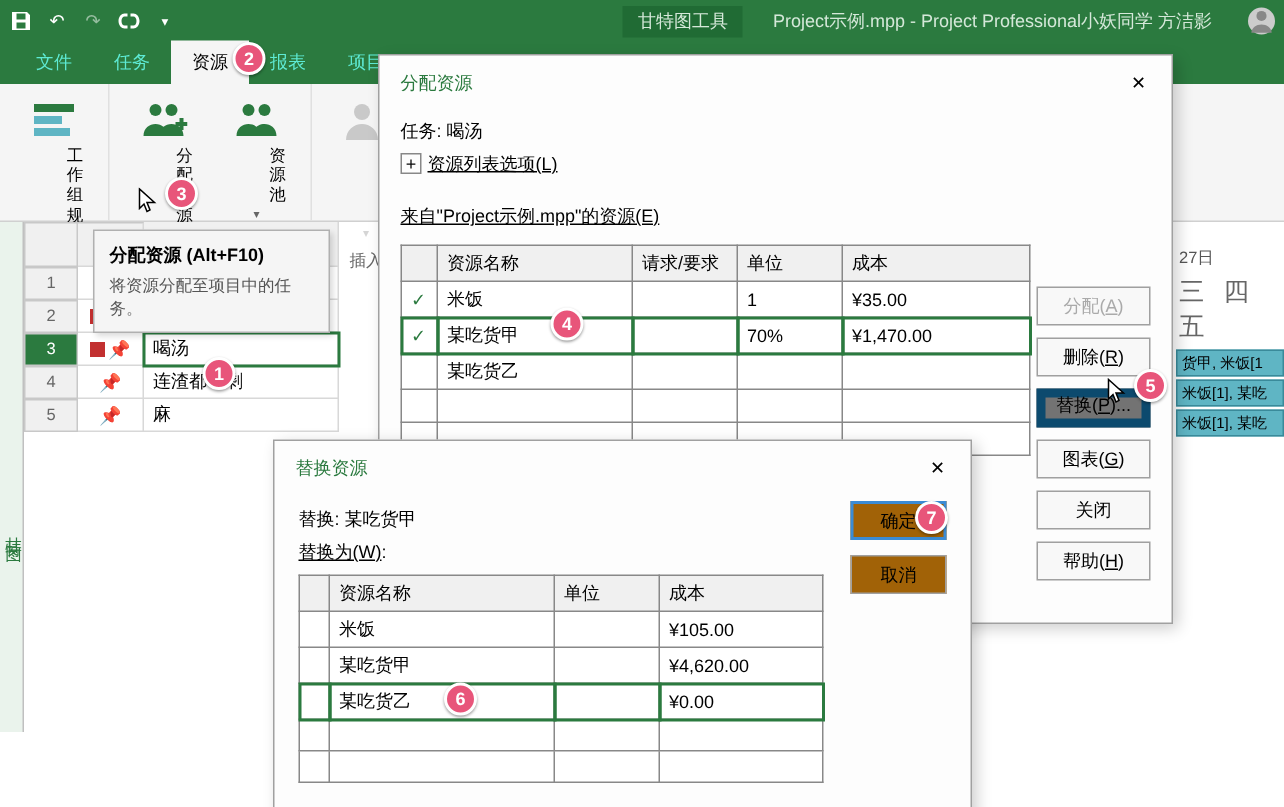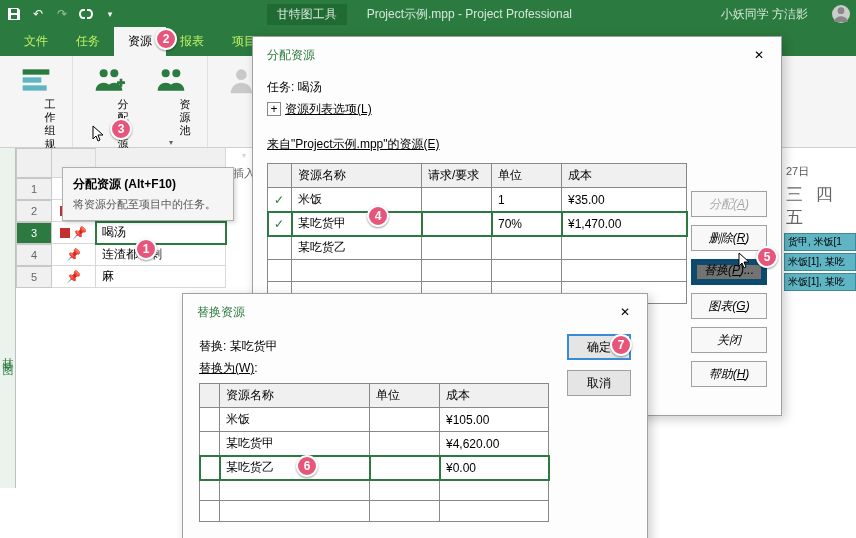--- a/index.html
+++ b/index.html
@@ -2,43 +2,43 @@
 <html><head>
 <meta charset="utf-8">
 <style>
 * { box-sizing: border-box; margin: 0; padding: 0; font-family: "Microsoft YaHei", "Segoe UI", sans-serif; font-size: 12px; }
 body { background: #fff; width: 856px; height: 538px; position: relative; overflow: hidden; }
 
 
 .titlebar { height: 28px; background: #2b7a3f; display: flex; align-items: center; color: #fff; padding: 0 6px; }
 .qat { display: flex; align-items: center; gap: 8px; }
 .qat-icon { width: 16px; height: 16px; display: flex; align-items: center; justify-content: center; color: #fff; }
-.title-center { flex: 1; display: flex; justify-content: center; align-items: center; gap: 20px; }
+.title-center { flex: 1; display: flex; justify-content: flex-end; align-items: center; gap: 20px; }
 .title-tool { background: #206b34; padding: 2px 10px; color: #d5e8d9; }
 .title-text { color: #d5e8d9; }
 .title-right { display: flex; align-items: center; gap: 24px; color: #d5e8d9; }
 .avatar { width: 18px; height: 18px; border-radius: 50%; background: #ccc; display: flex; align-items: center; justify-content: center; }
 
 
 .menubar { height: 28px; background: #2b7a3f; display: flex; align-items: flex-end; padding-left: 10px; }
-.menu-tab { padding: 6px 14px; color: #bef264; cursor: pointer; position: relative; }
+.menu-tab { padding: 6px 14px; color: #5eead4; cursor: pointer; position: relative; }
 .menu-tab.active { background: #f5f5f5; color: #000000; }
 
 
 .ribbon { height: 92px; background: #f5f5f5; border-bottom: 1px solid #d0d0d0; display: flex; }
 .ribbon-group { border-right: 1px solid #e0e0e0; padding: 4px 8px 2px; display: flex; flex-direction: column; align-items: center; justify-content: space-between; }
 .ribbon-btns { display: flex; gap: 6px; }
 .ribbon-btn { display: flex; flex-direction: column; align-items: center; padding: 4px 6px; cursor: pointer; width: 56px; }
 .ribbon-btn.disabled { opacity: 0.4; cursor: default; }
 .ribbon-icon { width: 32px; height: 32px; display: flex; align-items: center; justify-content: center; font-size: 20px; color: #2b7a3f; }
 .ribbon-label { font-size: 11px; text-align: center; line-height: 1.2; margin-top: 2px; margin-left: 28px; }
 .ribbon-group-label { font-size: 11px; color: #666; margin-top: 2px; }
 
 
-.tooltip { position: absolute; left: 62px; top: 167px; background: #f5f5f5; border: 1px solid #b0b0b0; padding: 8px 10px; width: 172px; box-shadow: 2px 2px 4px rgba(0,0,0,0.15); z-index: 5; }
+.tooltip { position: absolute; left: 62px; top: 153px; background: #f5f5f5; border: 1px solid #b0b0b0; padding: 8px 10px; width: 158px; box-shadow: 2px 2px 4px rgba(0,0,0,0.15); z-index: 5; }
 .tooltip-title { font-weight: bold; margin-bottom: 4px; }
 .tooltip-body { font-size: 11px; color: #555; }
 
 
 .task-grid { position: absolute; left: 0; top: 148px; display: flex; }
 .task-label-col { width: 16px; height: 340px; background: #eaf3ec; border-right: 1px solid #c0c0c0; writing-mode: vertical-rl; text-orientation: upright; display: flex; align-items: center; justify-content: flex-start; padding-top: 200px; font-size: 11px; color: #2b7a3f; letter-spacing: 4px; }
 .row-headers { }
 .row-header { width: 36px; height: 22px; background: #f0f0f0; border: 1px solid #c8c8c8; display: flex; align-items: center; justify-content: center; font-size: 11px; color: #666; }
 .row-header.selected { background: #2b7a3f; color: #fff; }
 .ind-col { }
@@ -58,33 +58,33 @@
 .dlg-body { padding: 4px 14px; }
 .dlg-row { margin: 5px 0; }
 .expand-btn { display: inline-block; width: 14px; height: 14px; border: 1px solid #888; text-align: center; line-height: 12px; margin-right: 4px; cursor: pointer; }
 .res-table { margin-top: 10px; }
 .res-table table { border-collapse: collapse; width: 420px; }
 .res-table th, .res-table td { border: 1px solid #888; padding: 3px 6px; text-align: left; background: #fff; height: 22px; }
 .res-table th { background: #f0f0f0; font-weight: normal; height: 24px; }
 .check-cell { width: 24px; text-align: center; color: #2b7a3f; }
 .selected-row td { outline: 2px solid #2b7a3f; outline-offset: -1px; }
 .dlg-buttons { position: absolute; right: 14px; top: 154px; display: flex; flex-direction: column; gap: 8px; }
-.dlg-btn { width: 76px; height: 26px; background: #f8f8f8; border: 1px solid #a0a0a0; cursor: pointer; display: flex; align-items: center; justify-content: center; font-style: italic; }
+.dlg-btn { width: 76px; height: 26px; background: #f8f8f8; border: 1px solid #a0a0a0; cursor: pointer; display: flex; align-items: center; justify-content: center; }
 .dlg-btn.disabled { color: #aaa; }
 .dlg-btn.hover { border: 6px solid #0c4a6e; background: #737373; align-items: flex-end; }
 
 
 .dialog2 { position: absolute; left: 182px; top: 293px; width: 466px; height: 260px; background: #fdfdfd; border: 1px solid #a0a0a0; box-shadow: 3px 3px 10px rgba(0,0,0,0.2); z-index: 20; }
 .dialog2 .dlg-body { padding: 6px 16px; }
 .repl-table { margin-top: 6px; }
 .repl-table table { border-collapse: collapse; width: 350px; }
 .repl-table th, .repl-table td { border: 1px solid #888; padding: 3px 6px; text-align: left; background: #fff; height: 21px; }
 .repl-table th { background: #f0f0f0; font-weight: normal; }
 .repl-buttons { position: absolute; right: 16px; top: 40px; display: flex; flex-direction: column; gap: 10px; }
-.repl-btn { width: 64px; height: 26px; background: #e5e5e5; border: 1px solid #a0a0a0; cursor: pointer; display: flex; align-items: center; justify-content: center; }
+.repl-btn { width: 64px; height: 26px; background: #a16207; border: 1px solid #a0a0a0; cursor: pointer; display: flex; align-items: center; justify-content: center; }
 .repl-btn.primary { border: 2px solid #3b8bd4; }
 
 
 .gantt-right { position: absolute; right: 0; top: 162px; width: 72px; }
 .gantt-head { font-size: 11px; color: #555; text-align: left; padding: 2px; }
 .gantt-days { font-size: 17px; color: #666; letter-spacing: 4px; padding: 2px; }
 .gantt-bar { height: 18px; background: #5fb5c4; margin: 2px 0; font-size: 10px; padding: 1px 3px; color: #000; border: 1px solid #3a8a9a; white-space: nowrap; overflow: hidden; }
 
 
 .marker { position: absolute; width: 22px; height: 22px; border-radius: 50%; background: #e8557a; border: 2px solid #fff; color: #fff; font-weight: bold; display: flex; align-items: center; justify-content: center; font-size: 12px; z-index: 100; box-shadow: 0 1px 2px rgba(0,0,0,0.4); }

